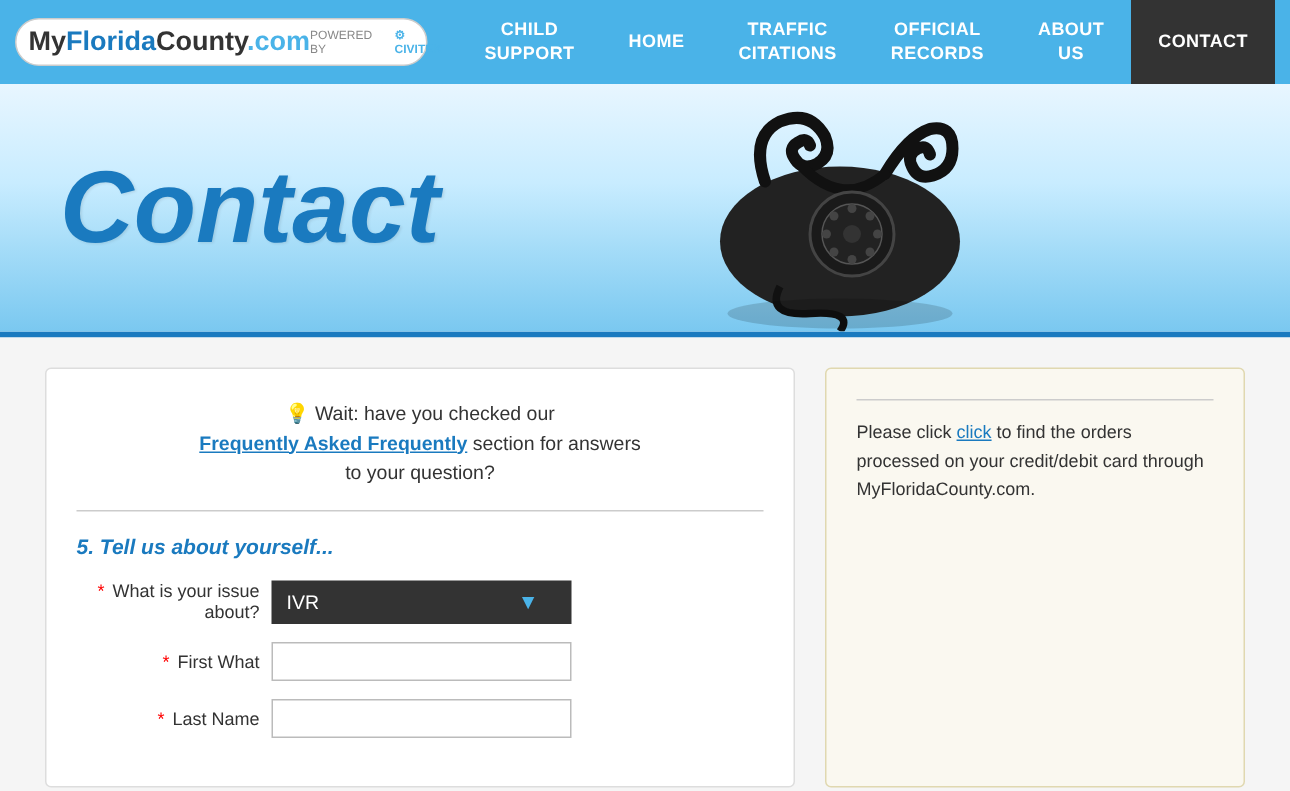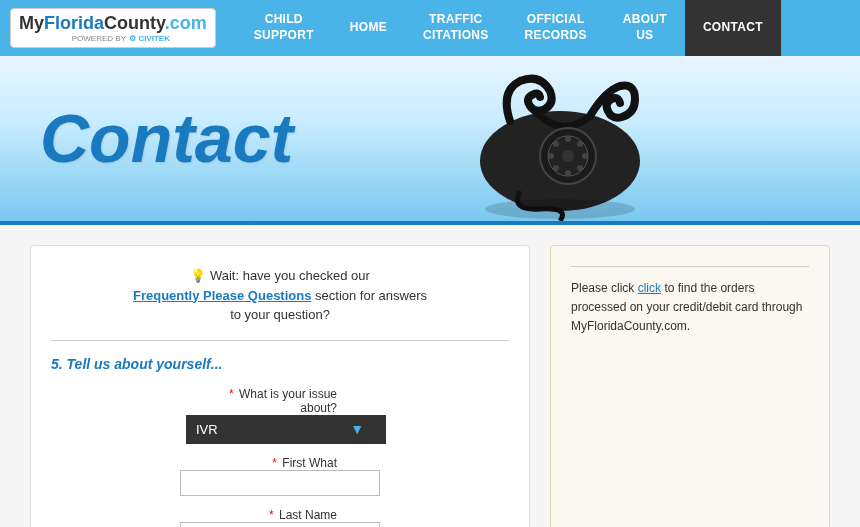--- a/index.html
+++ b/index.html
@@ -10,40 +10,39 @@
       background: #4ab3e8;
       display: flex;
       align-items: center;
       height: 56px;
       padding: 0 10px;
     }
     .logo-box {
       background: #fff;
       border: 1px solid #ccc;
       padding: 4px 8px;
-      border-radius: 4px;
-      display: flex;
-      flex-direction: column;
+      border-radius: 16px;
+      display: flex;
+      flex-direction: row;
       align-items: center;
       min-width: 155px;
     }
     .logo-text {
       font-size: 18px;
       font-weight: bold;
       color: #333;
       line-height: 1.2;
     }
     .logo-text span { color: #1a7abf; }
     .logo-powered {
       font-size: 8px;
       color: #888;
       display: flex;
       align-items: center;
-      gap: 3px;
-      margin-left: 16px;
+      gap: 15px;
     }
     .nav-links {
       display: flex;
       align-items: stretch;
       height: 100%;
       margin-left: 20px;
       flex: 1;
     }
     .nav-item {
       display: flex;
@@ -147,21 +146,20 @@
       color: #1a7abf;
       font-size: 14px;
       font-style: italic;
       font-weight: bold;
       margin-bottom: 15px;
     }
     .form-row {
       display: flex;
       align-items: center;
       margin-bottom: 12px;
-      flex-direction: column;
     }
     .form-label {
       font-size: 12px;
       color: #333;
       text-align: right;
       width: 130px;
       padding-right: 8px;
     }
     .required-star {
       color: red;
@@ -294,21 +292,21 @@
   </div>
 </div>
 <div class="hero-divider"></div>
 
 <div class="main-content">
 
   <div class="form-panel">
     <div class="faq-section">
       <p>
         💡 Wait: have you checked our<br>
-        <span class="faq-link">Frequently Please Questions</span><span> section for answers<br>to your question?</span>
+        <span class="faq-link">Frequently Asked Frequently</span><span> section for answers<br>to your question?</span>
       </p>
     </div>
 
     <div class="section-title">5. Tell us about yourself...</div>
 
     <div class="form-row">
       <div class="form-label">
         <span class="required-star">*</span>
         <span>What is your issue about?</span>
       </div>

